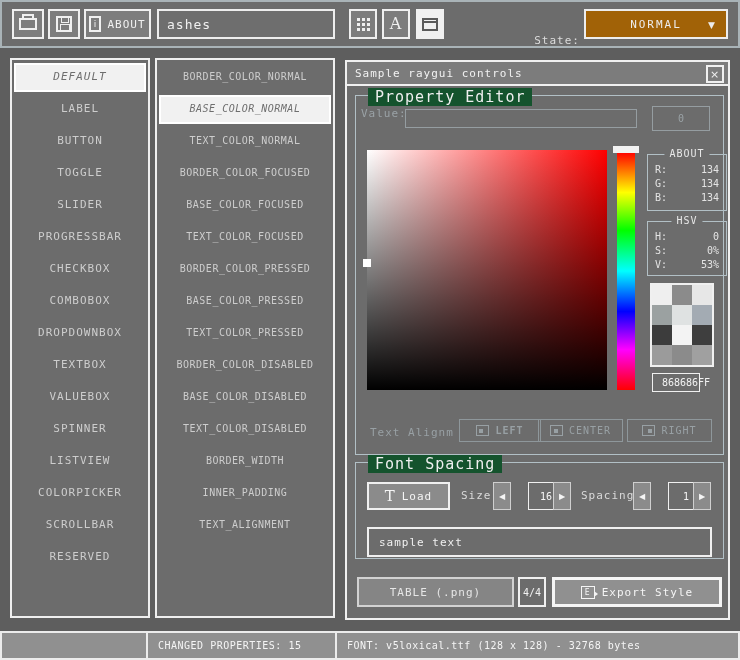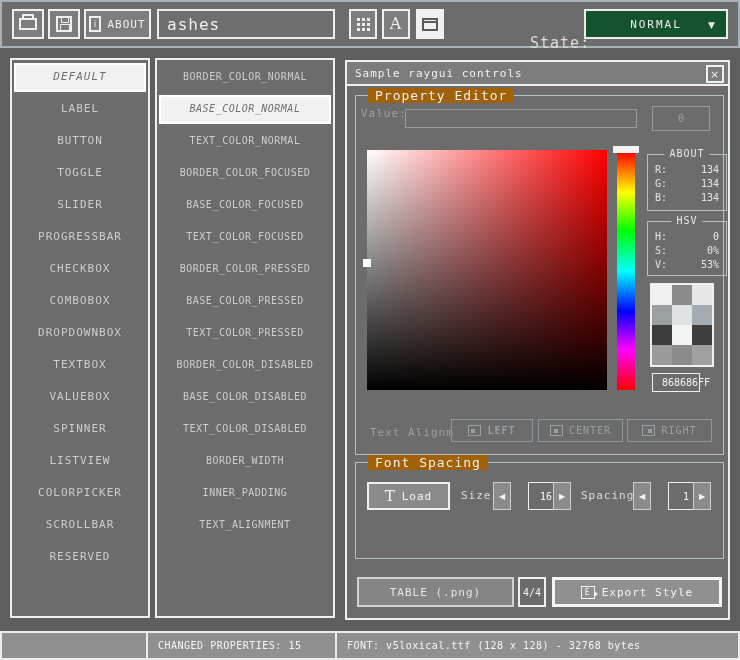--- a/index.html
+++ b/index.html
@@ -19,28 +19,28 @@
   .tbtn {
     position:absolute; top:7px; height:30px;
     background:#7d7d7d; border:2px solid #f0f0f0;
     display:flex; align-items:center; justify-content:center;
     color:#f0f0f0; font-size:11px; letter-spacing:1px;
   }
   .tbtn.active { background:#f0f0f0; color:#5a5a5a; }
   .tool-input {
     position:absolute; left:155px; top:7px; width:178px; height:30px;
     background:#6e6e6e; border:2px solid #ededed; color:#f0f0f0;
-    font-family:"DejaVu Sans Mono", monospace; font-size:16px; letter-spacing:1px;
+    font-family:"DejaVu Sans Mono", monospace; font-size:13px; letter-spacing:1px;
     padding:0 8px; outline:none;
   }
   .state-label { position:absolute; left:528px; top:16px; width:50px; text-align:right;
-    color:#dcdcdc; font-size:15px; letter-spacing:1px;margin-top:16px; }
+    color:#dcdcdc; font-size:11px; letter-spacing:1px;margin-top:16px; }
   .dropdown {
     position:absolute; left:582px; top:7px; width:144px; height:30px;
-    background:#14532d; border:2px solid #ededed;
+    background:#a16207; border:2px solid #ededed;
     display:flex; align-items:center; justify-content:center;
     font-size:11px; letter-spacing:2px; color:#ececec;
   }
   .dropdown .arrow { position:absolute; right:9px; top:9px; font-size:9px;
     font-family:"DejaVu Sans", sans-serif; color:#ececec; }
   
   .icon-folder { width:18px; height:12px; border:2px solid #f0f0f0; position:relative; }
   .icon-folder::before { content:""; position:absolute; right:1px; top:-6px;
     width:8px; height:4px; border:2px solid #f0f0f0; border-bottom:none; }
   .icon-floppy { width:16px; height:16px; border:2px solid #f0f0f0; position:relative; }
@@ -84,22 +84,22 @@
     background:#7c7c7c; border-bottom:2px solid #f0f0f0;
     display:flex; align-items:center; padding-left:8px;
     font-size:11px; letter-spacing:1px; color:#f2f2f2;
   }
   .closebtn {
     position:absolute; right:4px; top:3px; width:18px; height:18px;
     border:2px solid #f0f0f0; display:flex; align-items:center; justify-content:center;
     font-size:11px; color:#f0f0f0; font-family:"DejaVu Sans", sans-serif;
   }
   .groupbox { position:absolute; border:1px solid #b2c0c6; }
-  .grouplabel { position:absolute; top:-8px; left:12px; background:#a16207;
-    padding:0 7px; font-size:13px; letter-spacing:1px; color:#efefef; white-space:nowrap; }
+  .grouplabel { position:absolute; top:-8px; left:12px; background:#14532d;
+    padding:0 7px; font-size:15px; letter-spacing:1px; color:#efefef; white-space:nowrap; }
   
   .value-label { position:absolute; left:14px; top:45px; font-size:11px;
     letter-spacing:1px; color:#9aa2a6; }
   .value-slider { position:absolute; left:58px; top:47px; width:232px; height:19px;
     border:1px solid #959da1; }
   .value-box { position:absolute; left:305px; top:44px; width:58px; height:25px;
     border:1px solid #959da1; color:#9aa2a6; font-size:10px;
     display:flex; align-items:center; justify-content:center; }
   
   .sv-square {
@@ -316,21 +316,21 @@
     <div style="background-color: rgb(60, 60, 60);"></div>
     <div style="background-color: rgb(243, 243, 243);"></div>
     <div style="background-color: rgb(62, 62, 62);"></div>
     <div style="background-color: rgb(155, 155, 155);"></div>
     <div style="background-color: rgb(139, 139, 139);"></div>
     <div style="background-color: rgb(160, 160, 160);"></div>
   </div>
   <div class="hex-box">868686FF</div>
 
   <div class="ta-label">Text Alignment</div>
-  <div class="ta-btn" style="left:104px; width:82px;font-weight:bold;">
+  <div class="ta-btn" style="left:112px; width:82px;font-weight:bold;">
     <span class="align-ico a-left">
         <i></i>
       </span>
     <span>LEFT</span>
   </div>
   <div class="ta-btn" style="left:191px; width:85px;">
     <span class="align-ico a-center">
         <i></i>
       </span>
     <span>CENTER</span>
@@ -358,20 +358,21 @@
     <span>▶</span>
   </div>
   <div class="fo-label" style="left:234px;">Spacing:</div>
   <div class="spin-btn" style="left:286px;">
     <span>◀</span>
   </div>
   <div class="spin-val" style="left:307px;">1</div>
   <div class="spin-btn" style="left:346px;">
     <span>▶</span>
   </div>
+  <input class="sample-textbox" value="sample text" style="">
 
   <div class="table-btn">TABLE (.png)</div>
   <div class="page-box">4/4</div>
   <div class="export-btn">
     <span class="icon-export">E</span>
     <span>Export Style</span>
   </div>
 </div>
 
 <div class="statusbar">

